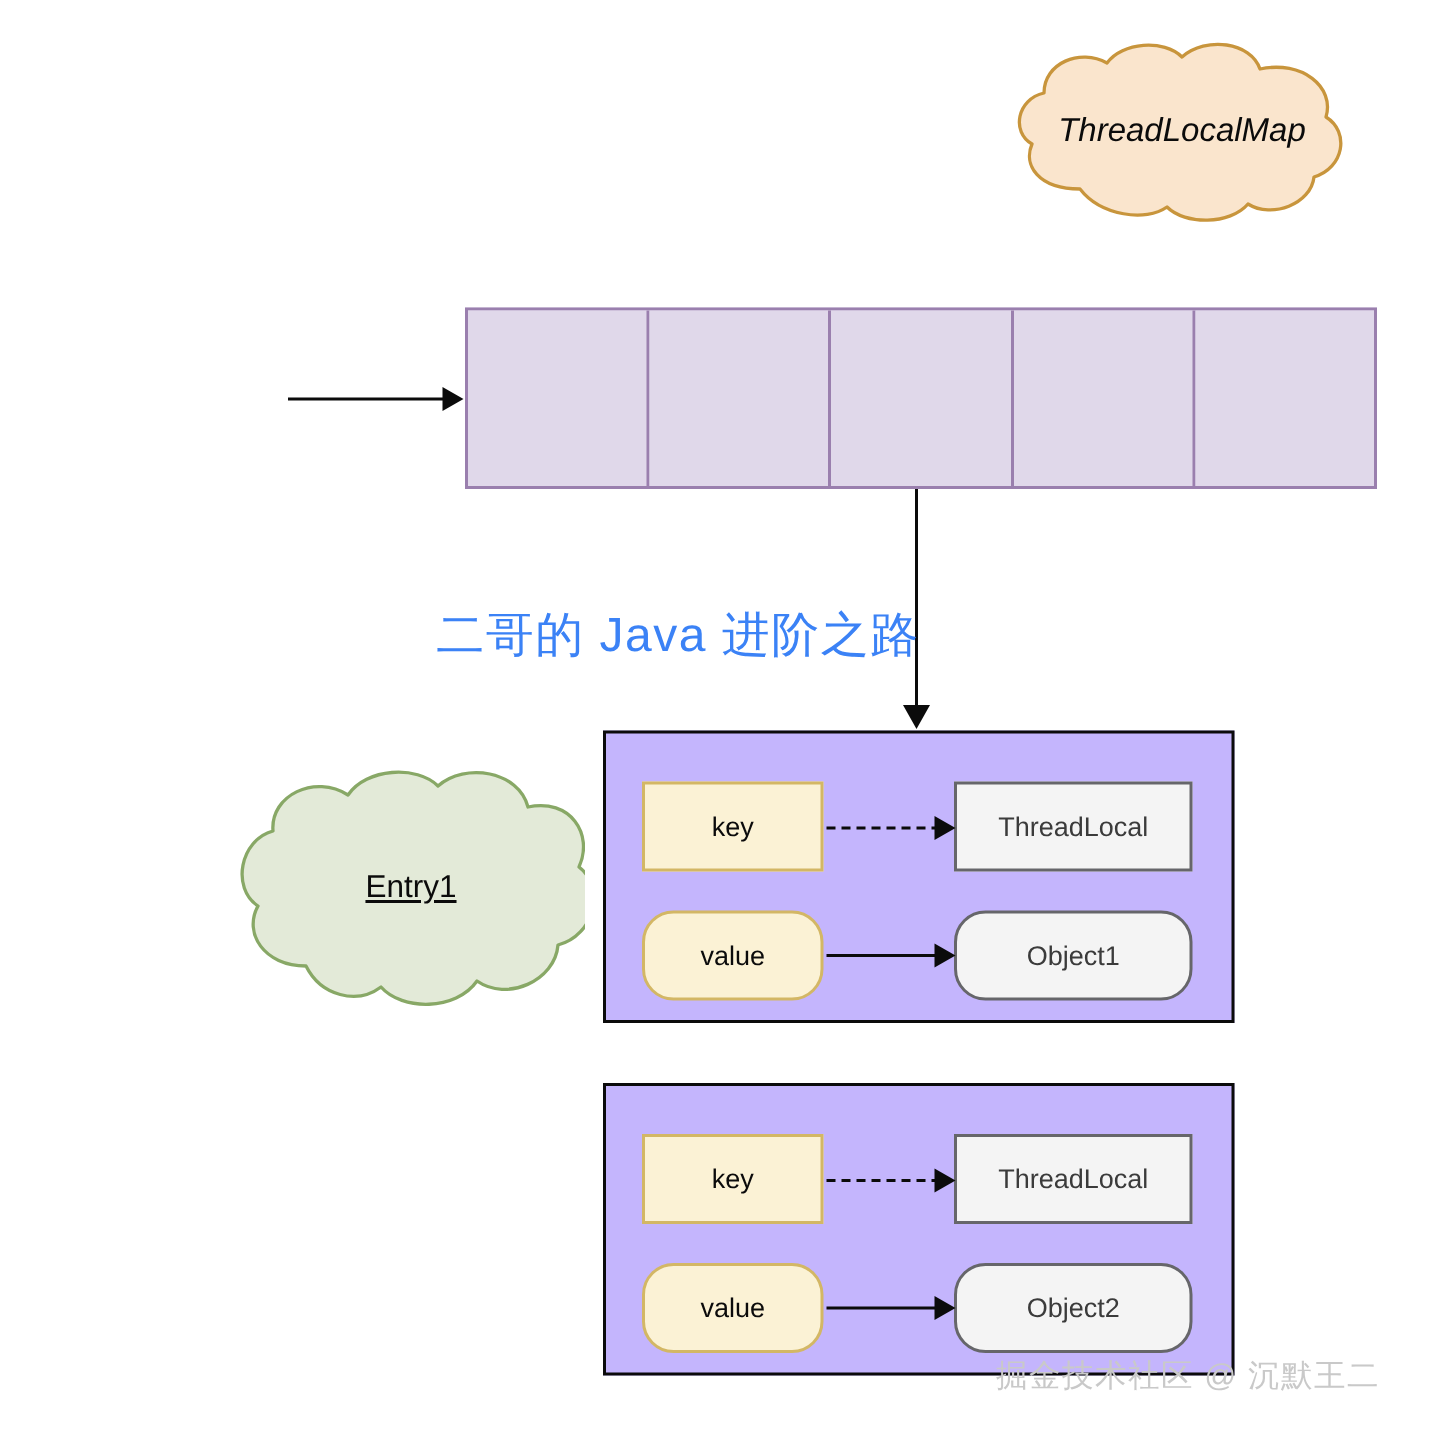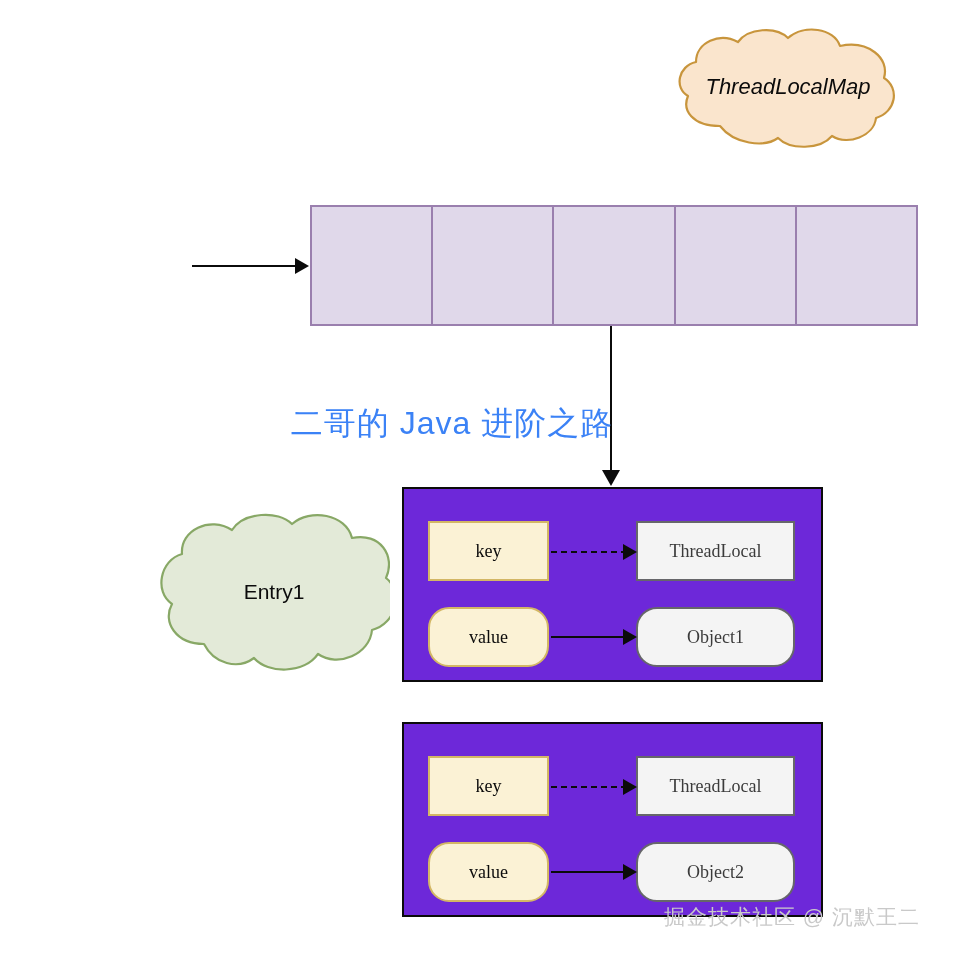--- a/index.html
+++ b/index.html
@@ -70,29 +70,28 @@
     align-items: center;
     justify-content: center;
     font-size: 21px;
     color: #0b0b0b;
     pointer-events: none;
   }
   .cloud-tlm { left: 672px; top: 26px; width: 232px; height: 122px; }
   .cloud-tlm .cloud-label { font-size: 22px; font-style: italic; }
   .cloud-e1 { left: 158px; top: 512px; width: 232px; height: 160px; }
   .cloud-e2 { left: 158px; top: 748px; width: 232px; height: 160px; }
-  .cloud-e1 .cloud-label, .cloud-e2 .cloud-label { font-size: 21px; }
+  .cloud-e1 .cloud-label, .cloud-e2 .cloud-label { font-size: 21px; text-decoration: underline; }
 
   
   .entry-box {
     position: absolute;
     box-sizing: border-box;
     border: 2.5px solid #0b0b0b;
-    background: #6d28d9;
-    font-family: Liberation Serif, serif;
+    background: #c4b5fd;
   }
   .entry-1 { left: 402px; top: 487px; width: 421px; height: 195px; }
   .entry-2 { left: 402px; top: 722px; width: 421px; height: 195px; }
 
   .kv-box {
     position: absolute;
     box-sizing: border-box;
     background: #fbf2d5;
     border: 2px solid #d3b765;
     display: flex;

